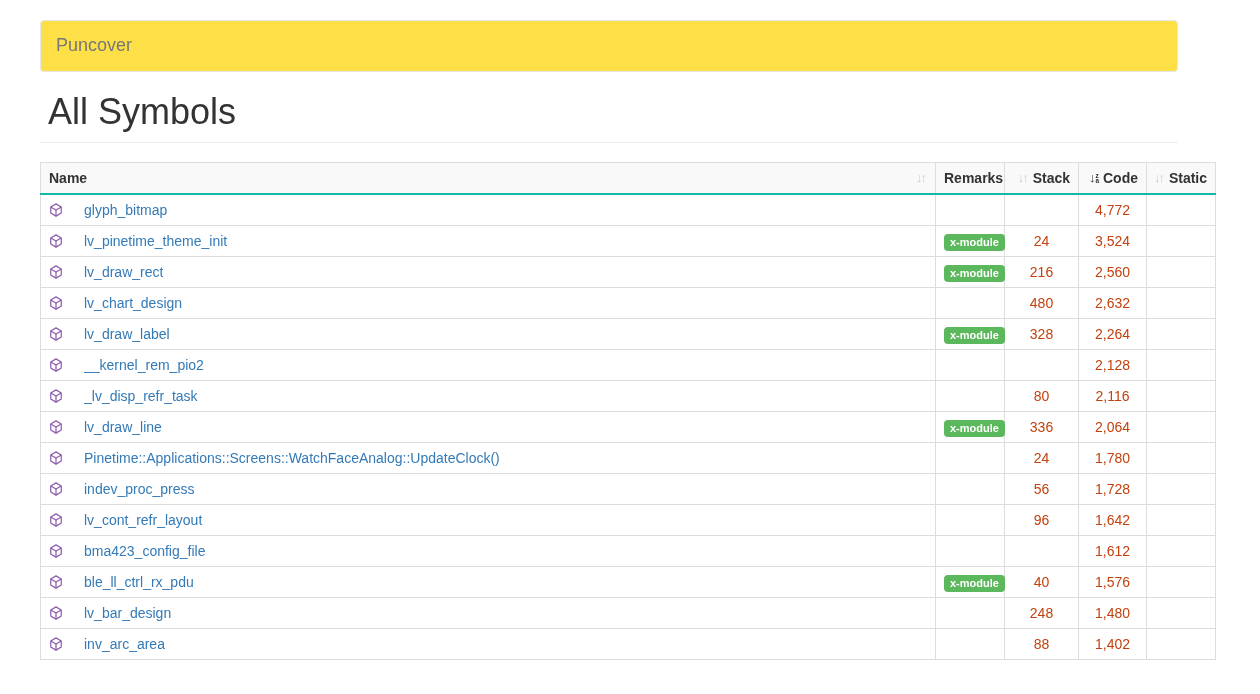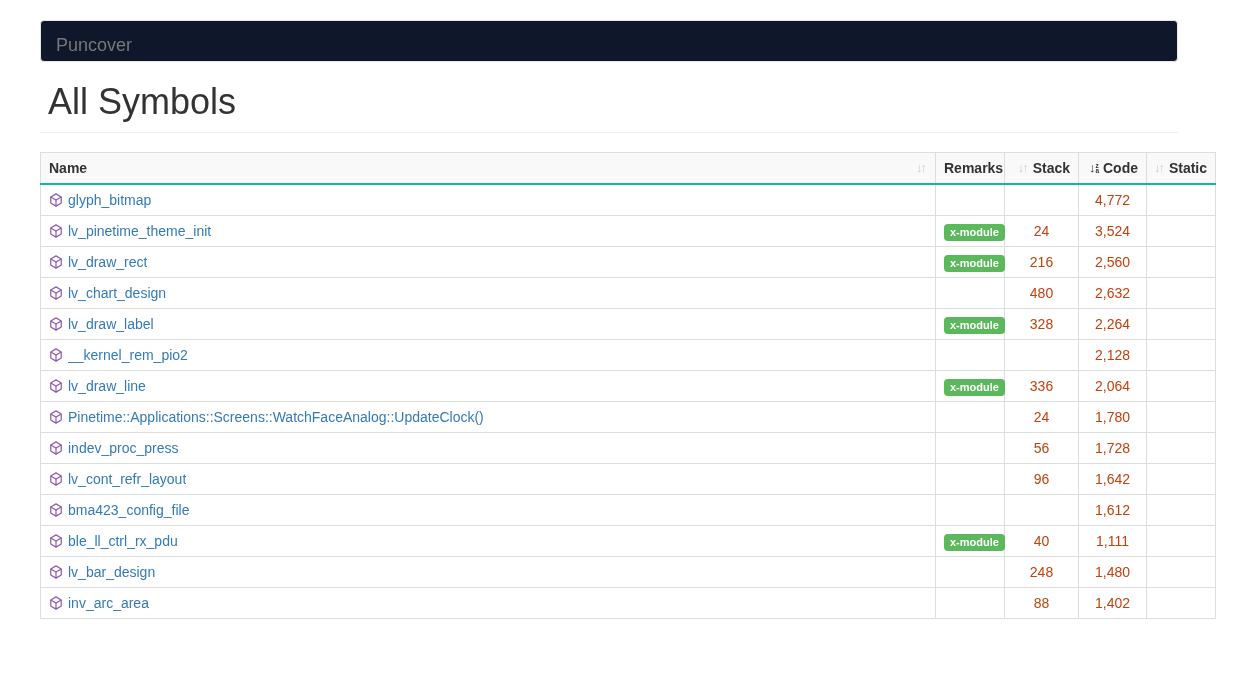--- a/index.html
+++ b/index.html
@@ -8,22 +8,22 @@
     width: 1260px; height: 694px;
     overflow: hidden;
     background: #fff;
     font-family: "Liberation Sans", "DejaVu Sans", sans-serif;
     color: #333;
   }
   .page { margin: 20px 0 0 40px; }
 
   
   .navbar {
-    width: 1138px; height: 42px;
-    background: #0f172a;
+    width: 1138px; height: 52px;
+    background: #fde047;
     border: 1px solid #e7e7e7;
     border-radius: 4px;
   }
   .navbar-brand {
     display: inline-block;
     line-height: 48px;
     padding: 0 15px;
     font-size: 18px;
     color: #777;
     text-decoration: none;
@@ -86,21 +86,21 @@
   .sort-desc .za {
     display: inline-flex;
     flex-direction: column;
     font-size: 6.5px;
     line-height: 5.5px;
     font-weight: bold;
     margin-left: 0px;
   }
 
   td.cell-name { padding-left: 7px; }
-  .name-wrap { display: flex; align-items: center; gap: 5px; text-align: right; }
+  .name-wrap { display: flex; align-items: center; gap: 21px; text-align: right; }
   .cube-icon { display: inline-flex; flex: 0 0 auto; }
   a.symbol-link {
     color: #337ab7;
     text-decoration: none;
     white-space: nowrap;
     overflow: hidden;
     text-overflow: ellipsis;
   }
   td.cell-remarks { text-align: left; padding: 5px 4px; }
   td.cell-num { text-align: center; color: #c2410c; }
@@ -301,20 +301,40 @@
         <tr>
     <td class="cell-name">
       <span class="name-wrap">
         <span class="cube-icon">
           <svg width="14" height="14" viewBox="0 0 16 16" fill="none" stroke="#8e5cad" stroke-width="1.4" stroke-linejoin="round">
             <path d="M8 1 L14 4.5 L14 11.5 L8 15 L2 11.5 L2 4.5 Z"></path>
             <path d="M2 4.5 L8 8 L14 4.5"></path>
             <path d="M8 8 L8 15"></path>
           </svg>
         </span>
+        <a class="symbol-link" href="#">_lv_disp_refr_task</a>
+      </span>
+    </td>
+    <td class="cell-remarks">
+      
+    </td>
+    <td class="cell-num">80</td>
+    <td class="cell-num">2,116</td>
+    <td class="cell-num"></td>
+  </tr>
+        <tr>
+    <td class="cell-name">
+      <span class="name-wrap">
+        <span class="cube-icon">
+          <svg width="14" height="14" viewBox="0 0 16 16" fill="none" stroke="#8e5cad" stroke-width="1.4" stroke-linejoin="round">
+            <path d="M8 1 L14 4.5 L14 11.5 L8 15 L2 11.5 L2 4.5 Z"></path>
+            <path d="M2 4.5 L8 8 L14 4.5"></path>
+            <path d="M8 8 L8 15"></path>
+          </svg>
+        </span>
         <a class="symbol-link" href="#">lv_draw_line</a>
       </span>
     </td>
     <td class="cell-remarks">
       <span class="badge-xmodule">x-module</span>
     </td>
     <td class="cell-num">336</td>
     <td class="cell-num">2,064</td>
     <td class="cell-num"></td>
   </tr>
@@ -408,21 +428,21 @@
             <path d="M8 8 L8 15"></path>
           </svg>
         </span>
         <a class="symbol-link" href="#">ble_ll_ctrl_rx_pdu</a>
       </span>
     </td>
     <td class="cell-remarks">
       <span class="badge-xmodule">x-module</span>
     </td>
     <td class="cell-num">40</td>
-    <td class="cell-num">1,111</td>
+    <td class="cell-num">1,576</td>
     <td class="cell-num"></td>
   </tr>
         <tr>
     <td class="cell-name">
       <span class="name-wrap">
         <span class="cube-icon">
           <svg width="14" height="14" viewBox="0 0 16 16" fill="none" stroke="#8e5cad" stroke-width="1.4" stroke-linejoin="round">
             <path d="M8 1 L14 4.5 L14 11.5 L8 15 L2 11.5 L2 4.5 Z"></path>
             <path d="M2 4.5 L8 8 L14 4.5"></path>
             <path d="M8 8 L8 15"></path>

